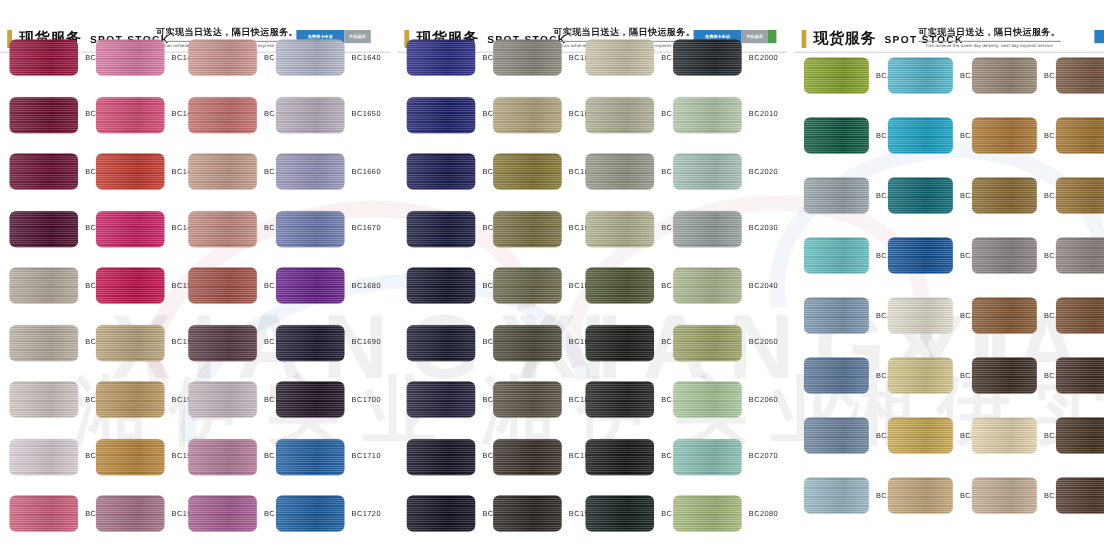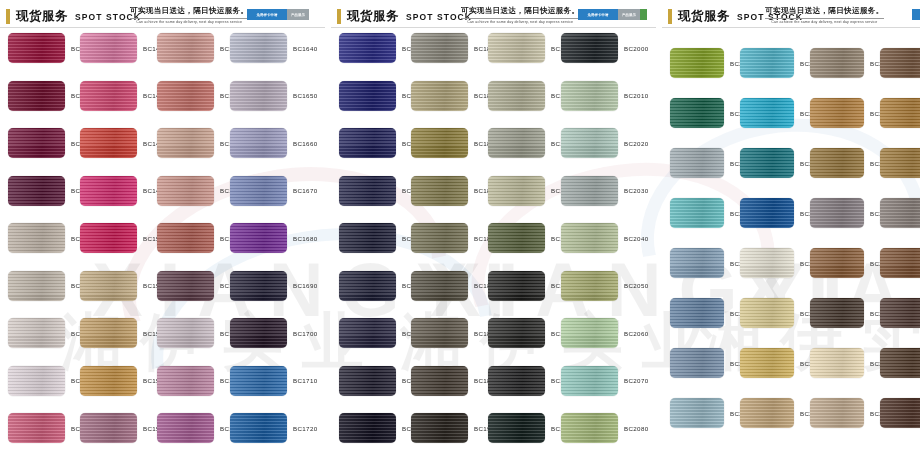--- a/index.html
+++ b/index.html
@@ -14,21 +14,21 @@
   .wm-cn{font-size:62px;top:300px;letter-spacing:.30em;}
   .wm-swoosh{position:absolute;border-radius:50%;}
 
   
   .panel{position:absolute;top:0;height:460px;z-index:10;}
   #panel-1{left:0;width:325px;}
   #panel-2{left:331px;width:325px;}
   #panel-3{left:662px;width:258px;}
 
   
-  .hdr{position:absolute;left:0;top:0;height:28px;width:100%;}
+  .hdr{position:absolute;left:0;top:16px;height:28px;width:100%;}
   .hdr-inner{position:absolute;left:6px;top:8px;display:flex;align-items:center;}
   .hdr-bar{width:4px;height:15px;background:#c8a43c;margin-right:6px;}
   .hdr-cn{font-size:12.5px;font-weight:bold;color:#161616;letter-spacing:.5px;
           font-family:"DejaVu Sans",sans-serif;}
   .hdr-en{font-size:8.5px;font-weight:bold;color:#161616;margin-left:7px;letter-spacing:1.1px;}
   .hdr-mid{position:absolute;top:6px;text-align:center;}
   .hdr-tag{font-size:7.6px;font-weight:bold;color:#1b1b1b;letter-spacing:.3px;
            font-family:"DejaVu Sans",sans-serif;white-space:nowrap;}
   .hdr-sub{font-size:3.6px;color:#4a4a4a;letter-spacing:.15px;white-space:nowrap;
            margin-top:1.5px;border-top:1px solid #9a9a9a;padding-top:1px;}

